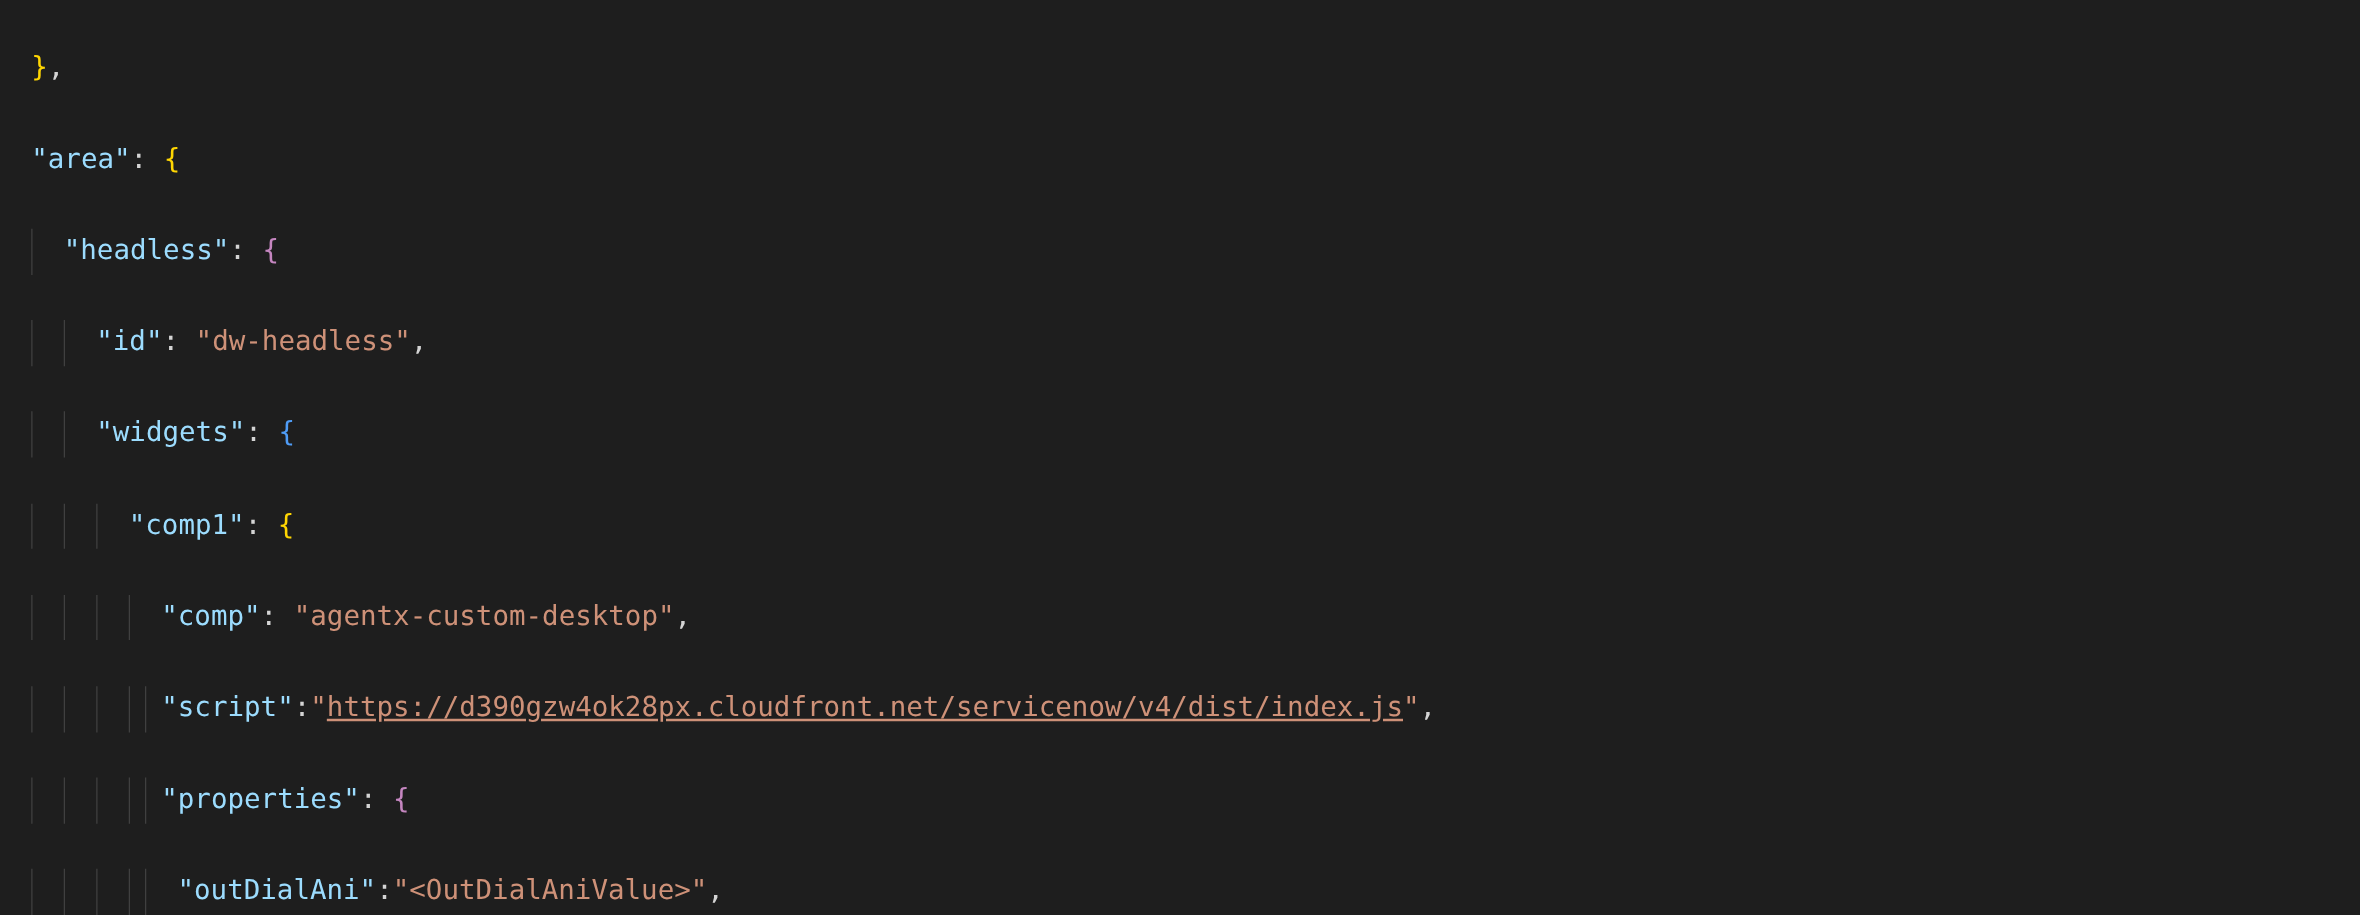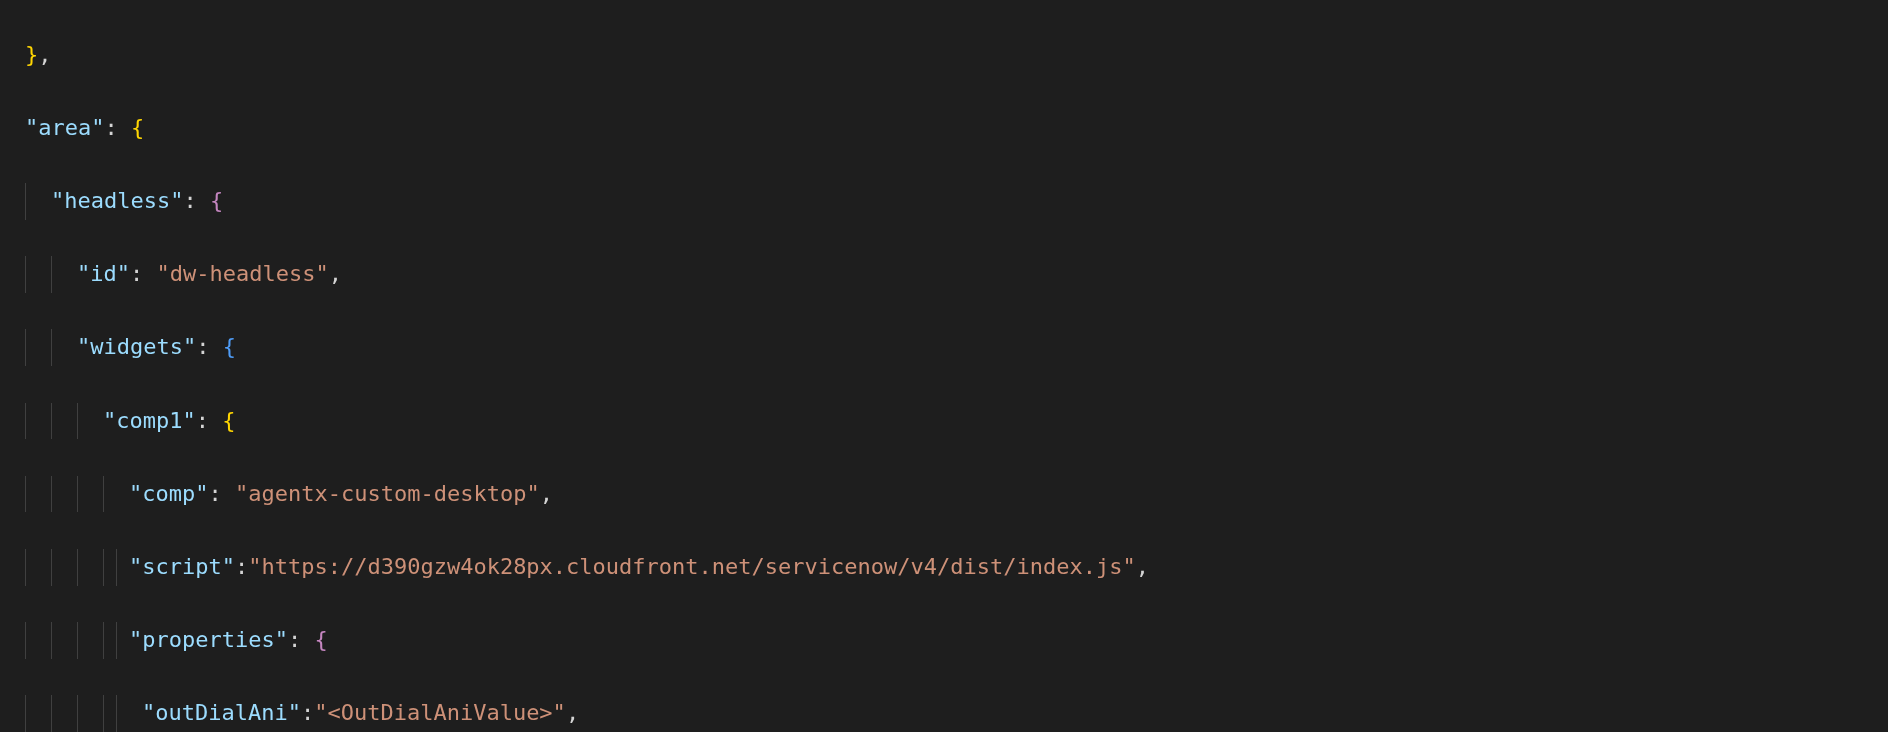--- a/index.html
+++ b/index.html
@@ -21,21 +21,21 @@
   .line {
     padding-left: 12px;
     position: relative;
   }
   .brace  { color: #ffd602; } 
   .braceP { color: #c586c0; } 
   .braceB { color: #4f9cf6; } 
   .key    { color: #9cdcfe; }
   .colon  { color: #d4d4d4; }
   .str    { color: #ce9178; }
-  .link   { color: #ce9178; cursor: pointer; }
+  .link   { color: #ce9178; text-decoration: underline; cursor: pointer; }
   .punct  { color: #d4d4d4; }
   .ind {
     display:inline-block;
     width: 13px;
     height: 36.6px;
     vertical-align: top;
     box-sizing:border-box;
   }
   .g { border-left:1px solid #404040; }
 </style>

